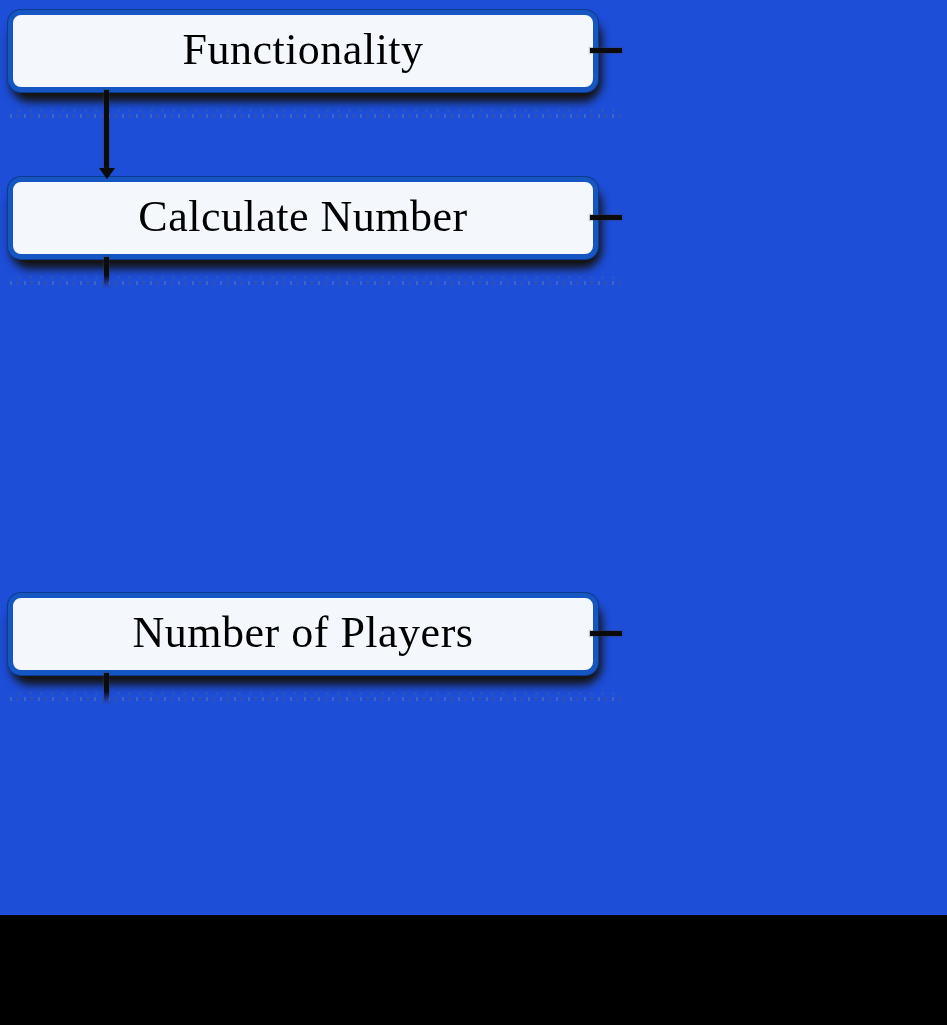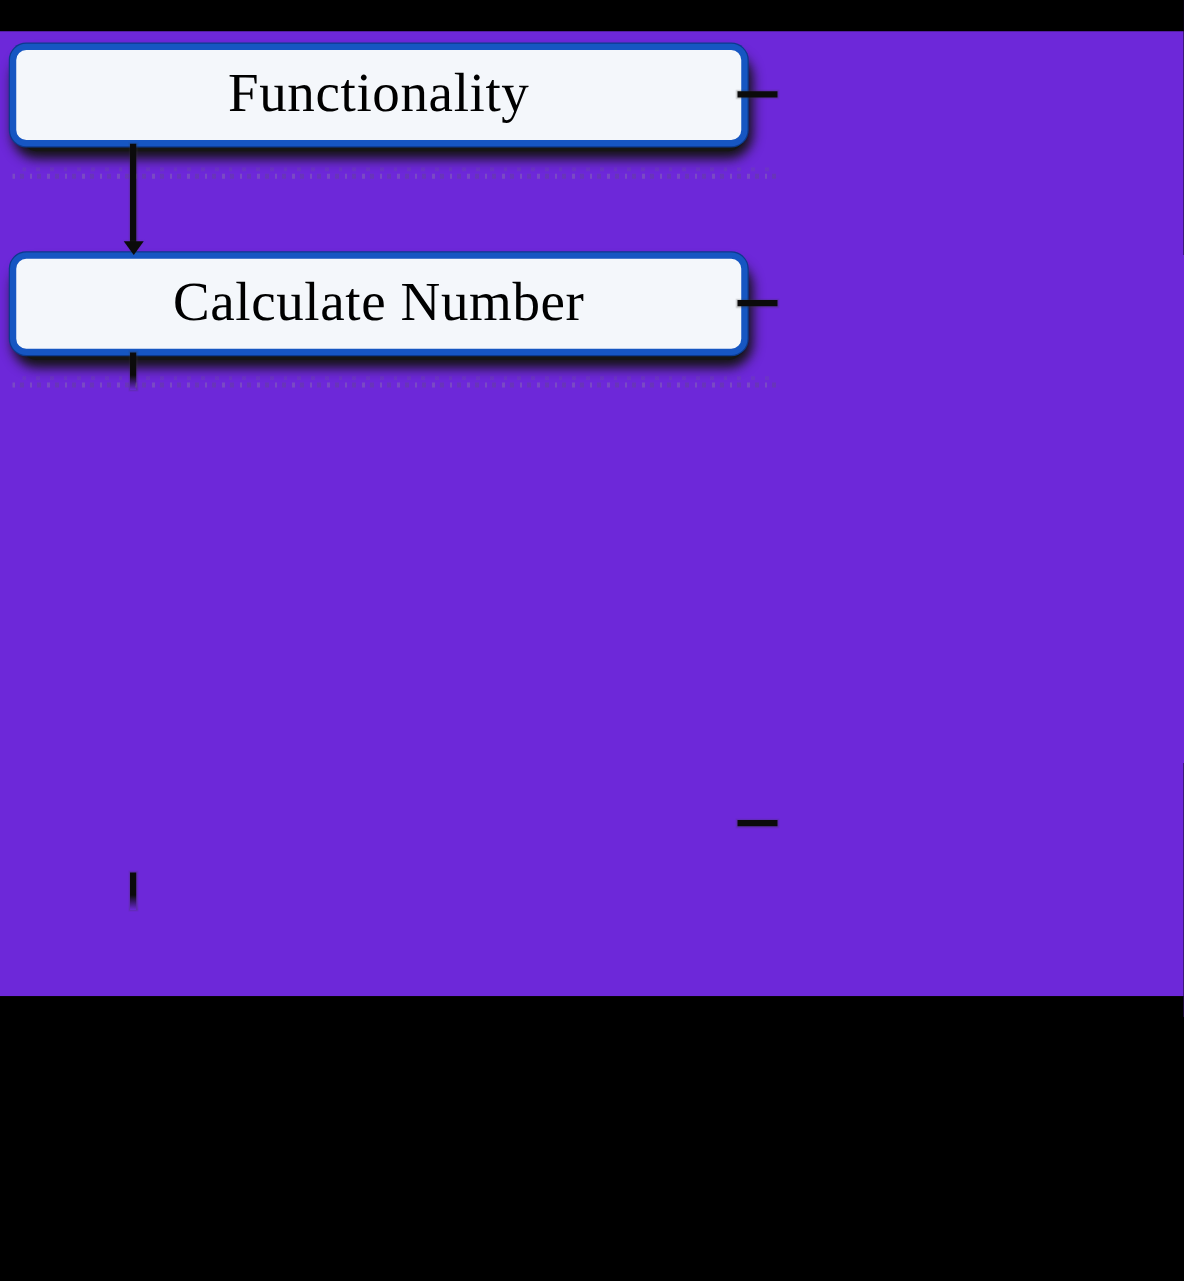--- a/index.html
+++ b/index.html
@@ -3,25 +3,24 @@
 <meta charset="utf-8">
 <style>
   html, body {
     margin: 0;
     padding: 0;
     background: #000000;
   }
   .canvas {
     position: relative;
     width: 947px;
-    height: 772px;
-    background: #6d28d9;
+    height: 915px;
+    background: #1d4ed8;
     overflow: hidden;
     font-family: "Liberation Serif", "DejaVu Serif", serif;
-    margin-top: 25px;
   }
 
   
   .node {
     position: absolute;
     left: 8px;
     width: 580px;
     height: 72px;
   }
   
@@ -142,20 +141,28 @@
 
   <div class="node node-calculate">
     <div class="shadow"></div>
     <div class="speckle"></div>
     <div class="speckle2"></div>
     <div class="box">
       <span class="label">Calculate Number</span>
     </div>
   </div>
 
+  <div class="node node-players">
+    <div class="shadow"></div>
+    <div class="speckle"></div>
+    <div class="speckle2"></div>
+    <div class="box">
+      <span class="label">Number of Players</span>
+    </div>
+  </div>
 
   <div class="vline seg-func-calc"></div>
   <div class="arrowhead-down"></div>
   <div class="vline stub-below-calc"></div>
   <div class="vline stub-below-players"></div>
   <div class="htick tick-func"></div>
   <div class="htick tick-calc"></div>
   <div class="htick tick-players"></div>
 
 </div>

